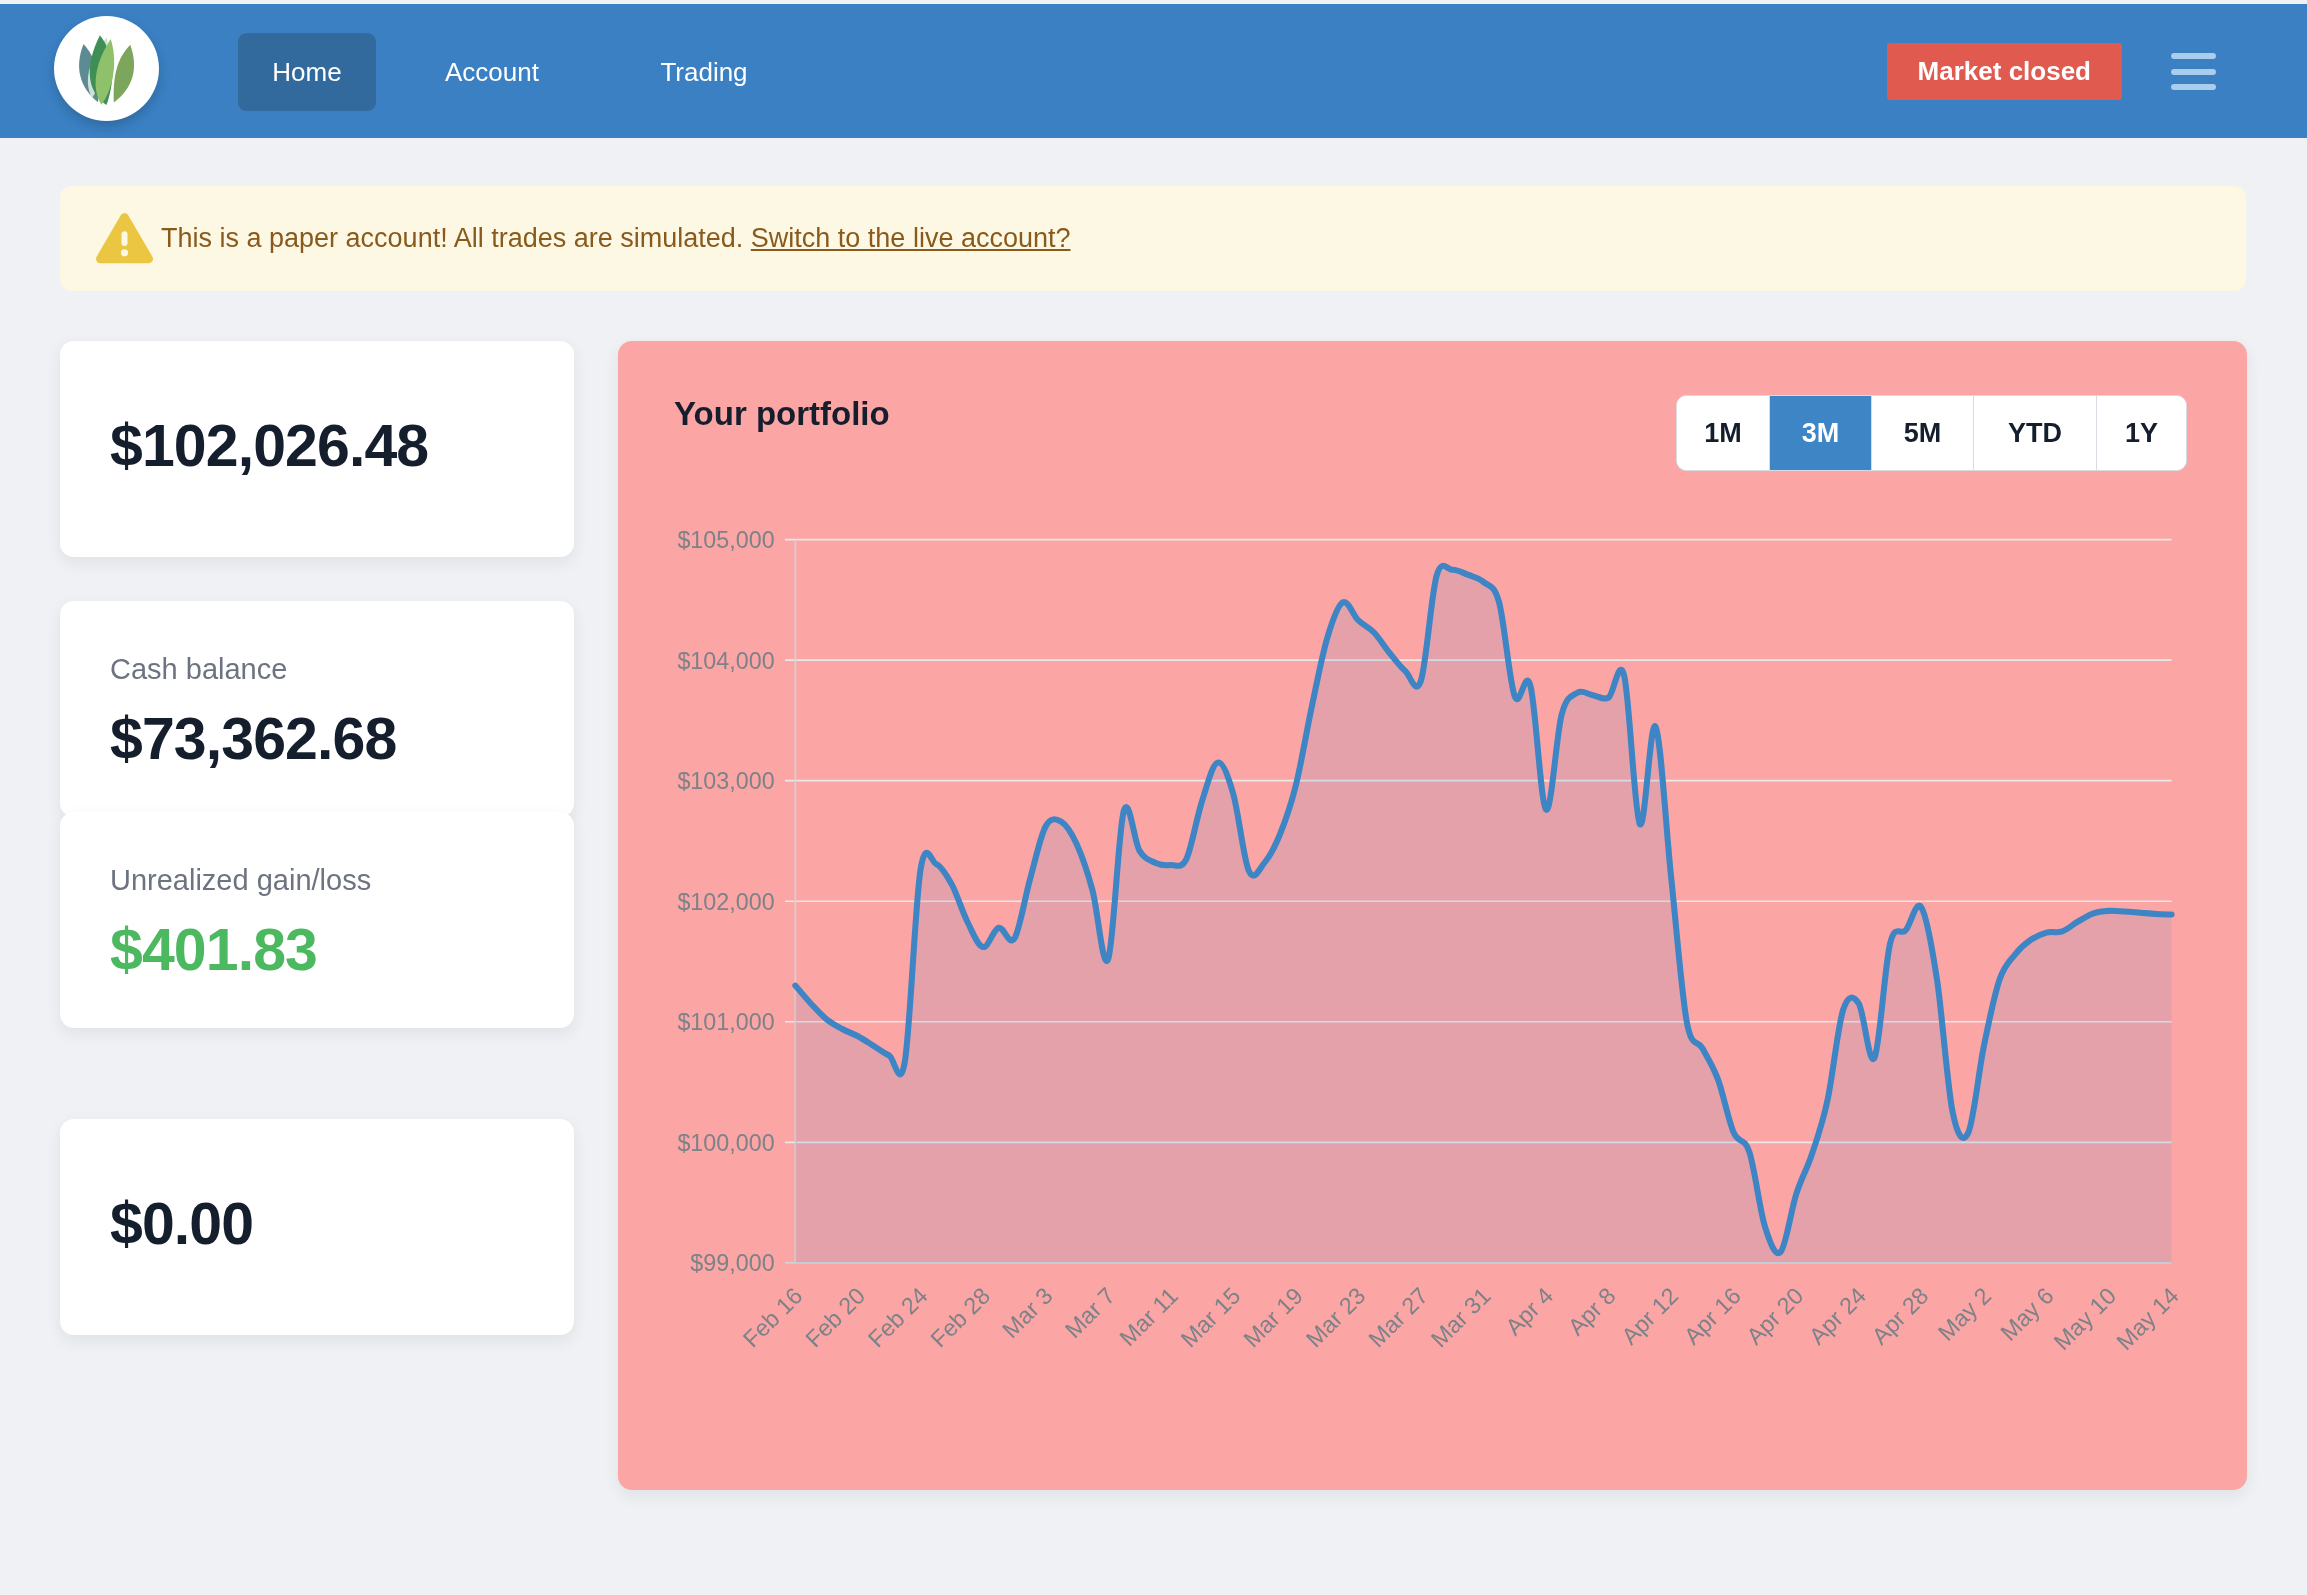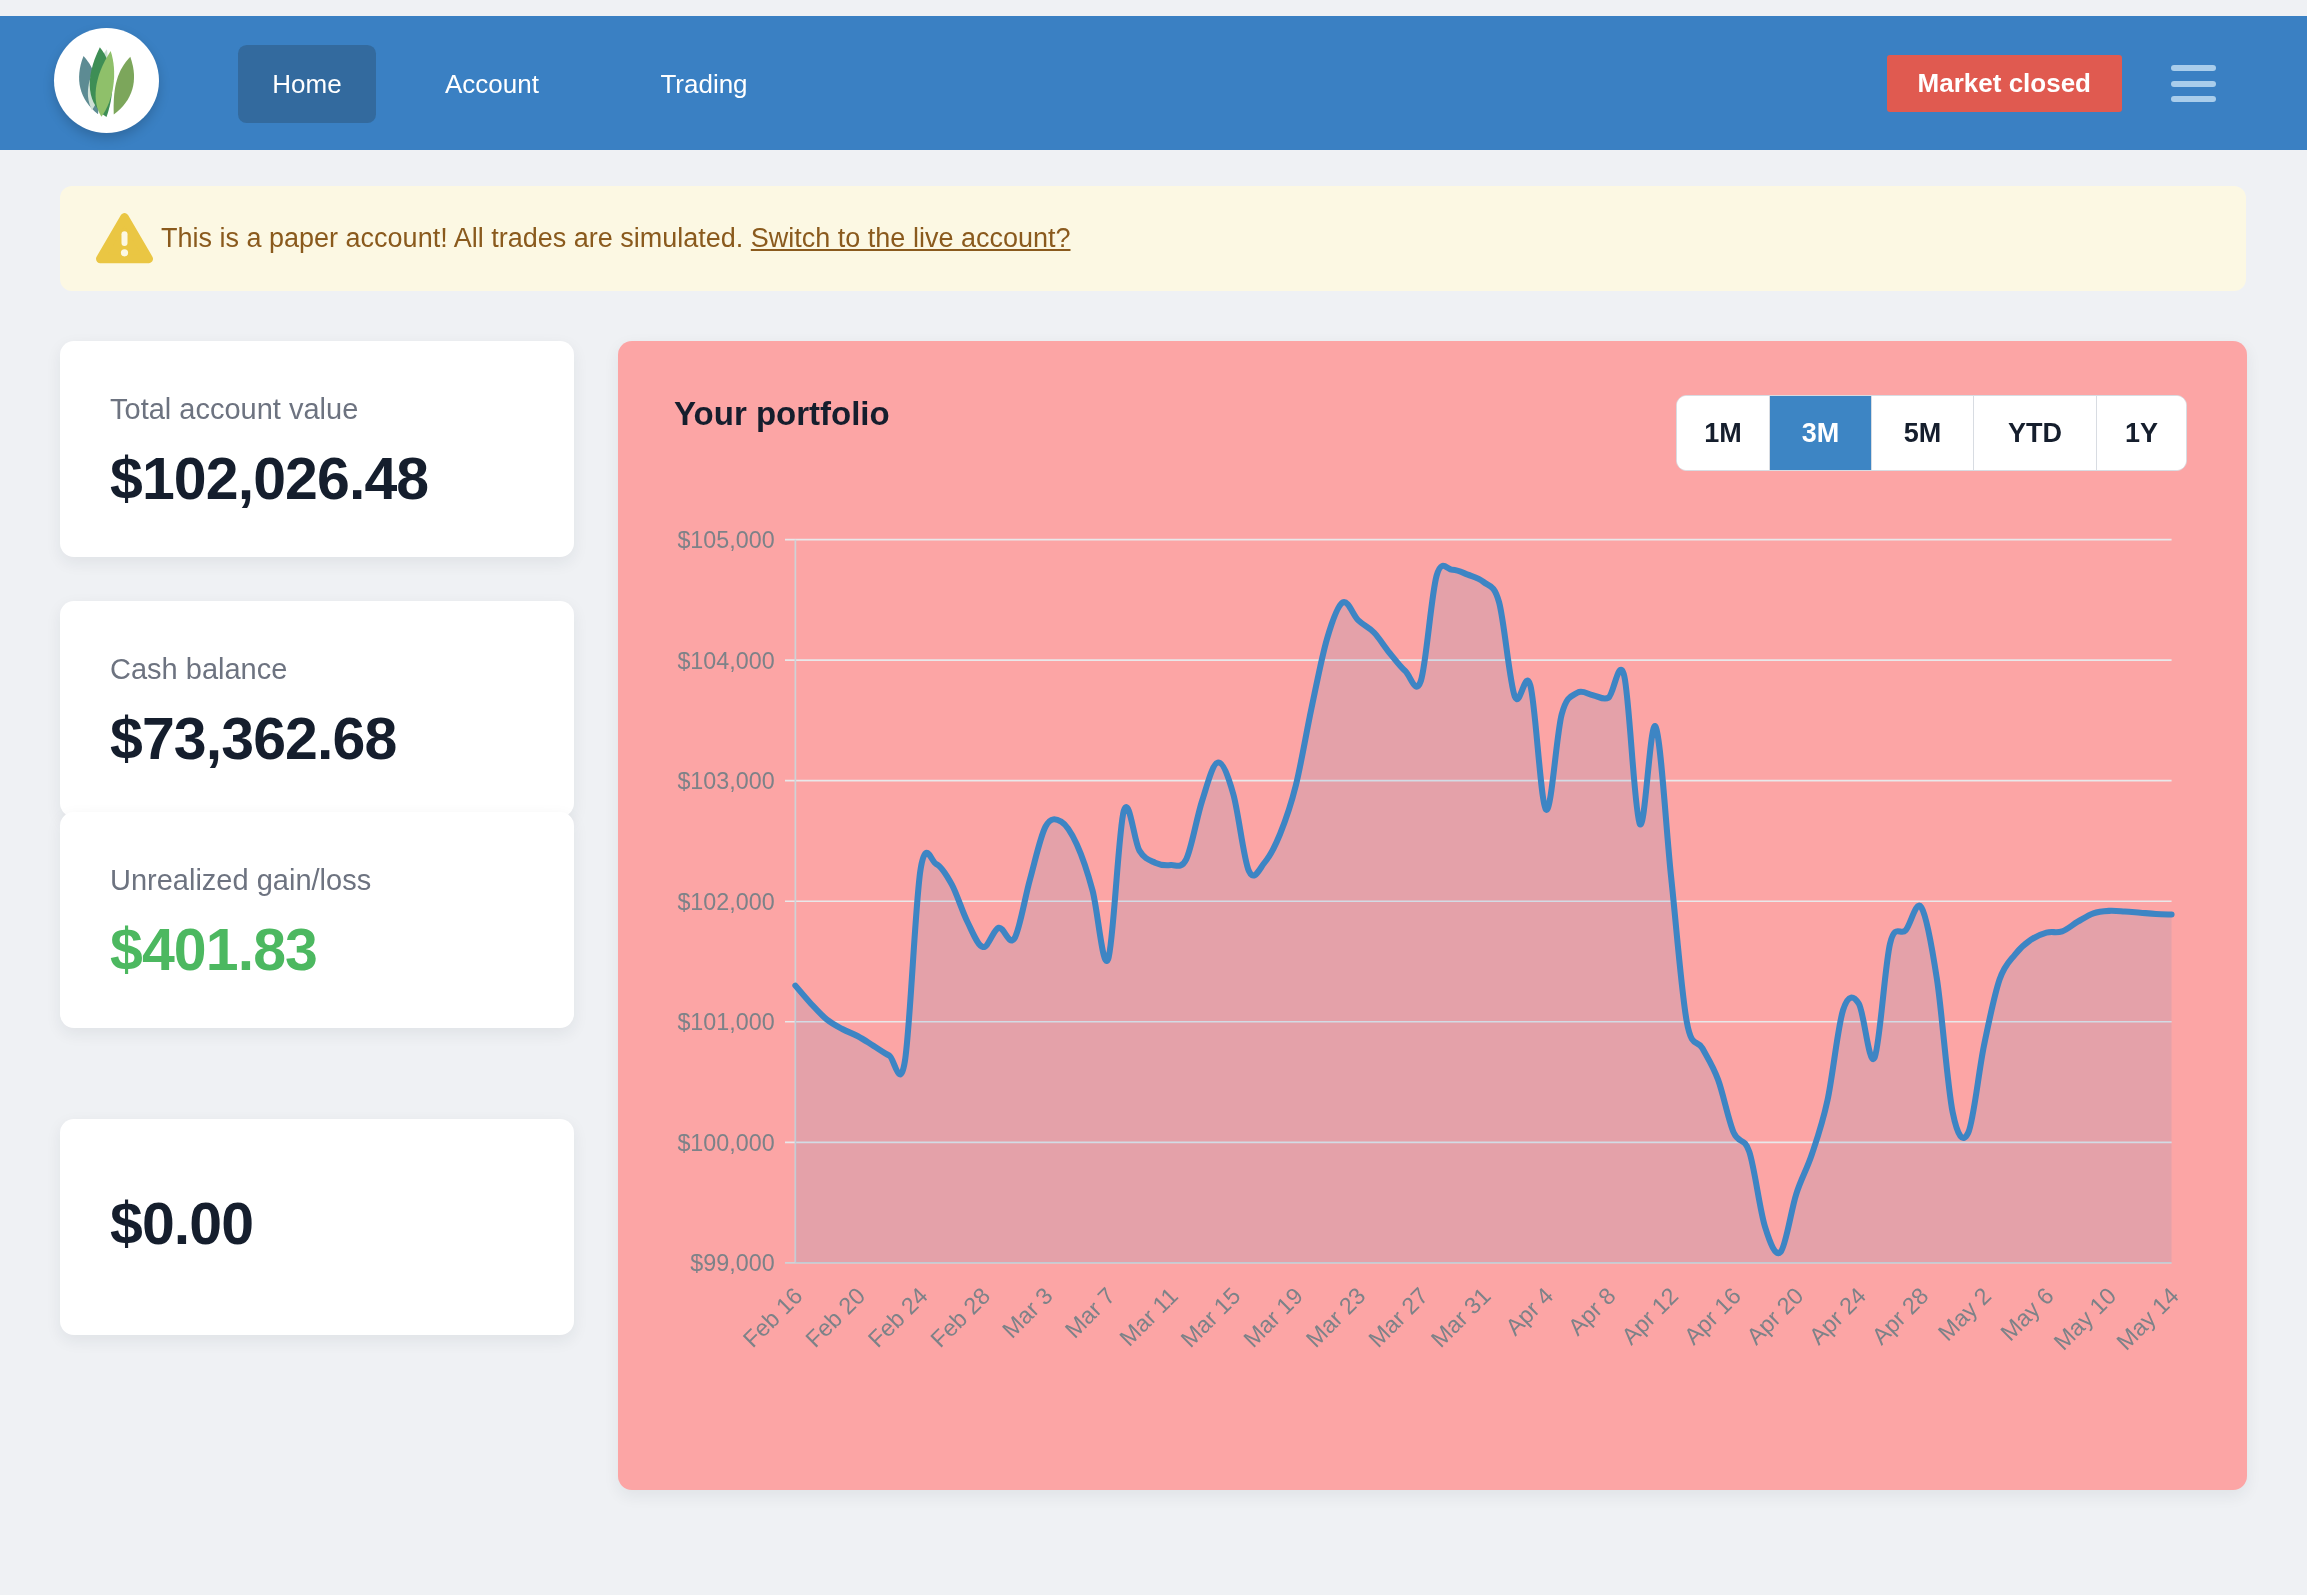--- a/index.html
+++ b/index.html
@@ -1,20 +1,20 @@
 <!DOCTYPE html>
 <html style="font-size:14px"><head>
 <meta charset="utf-8">
 <style>
   * { margin:0; padding:0; box-sizing:border-box; }
   html,body { width:2307px; height:1595px; overflow:hidden; }
   body { font-family:"Liberation Sans", sans-serif; background:#eff1f4; position:relative; }
 
   
-  .navbar { position:absolute; left:0; top:16px; width:2307px; height:134px; background:#3a80c3; }
+  .navbar { position:absolute; left:0; top:4px; width:2307px; height:134px; background:#3a80c3; }
   .logo { position:absolute; left:54px; top:12px; width:105px; height:105px; border-radius:50%;
           background:#ffffff; box-shadow:0 5.2px 12px rgba(0,0,0,0.18); display:flex; align-items:center; justify-content:center; }
   .nav-tab { position:absolute; top:28.5px; height:78px; width:138px; line-height:78px; text-align:center;
              color:#ffffff; font-size:26px; font-weight:500; border-radius:8.6px; cursor:pointer; }
   .nav-tab.active { background:#336a9e; }
   #tab-home { left:238px; } #tab-account { left:423px; } #tab-trading { left:635px; }
   .badge { position:absolute; right:185px; top:39px; height:57px; line-height:57px; padding:0 31px;
            background:#e05a50; color:#ffffff; font-size:26px; font-weight:700; border-radius:3px; }
   .burger { position:absolute; right:91px; top:49px; width:45px; height:38px; cursor:pointer; }
   .burger span { display:block; height:6px; border-radius:3.5px; background:#a9cdeb; margin-bottom:9.5px; }
@@ -76,21 +76,20 @@
     <rect x="29.5" y="22" width="7" height="17" rx="3.5" fill="#fcf8e3"></rect>
     <circle cx="33" cy="47" r="4.2" fill="#fcf8e3"></circle>
   </svg>
   <div class="b-text">
     <span>This is a paper account! All trades are simulated.</span>
     <a>Switch to the live account?</a>
   </div>
 </div>
 
 <div class="stat-card" style="top:341px">
-  <div class="stat-label">Total account value</div>
   <div class="stat-value" style="color: rgb(21, 30, 45);">$102,026.48</div>
 </div>
 <div class="stat-card" style="top:601px">
   <div class="stat-label">Cash balance</div>
   <div class="stat-value" style="color: rgb(21, 30, 45);">$73,362.68</div>
 </div>
 <div class="stat-card" style="top:812px">
   <div class="stat-label">Unrealized gain/loss</div>
   <div class="stat-value" style="color: rgb(76, 184, 96);">$401.83</div>
 </div>

